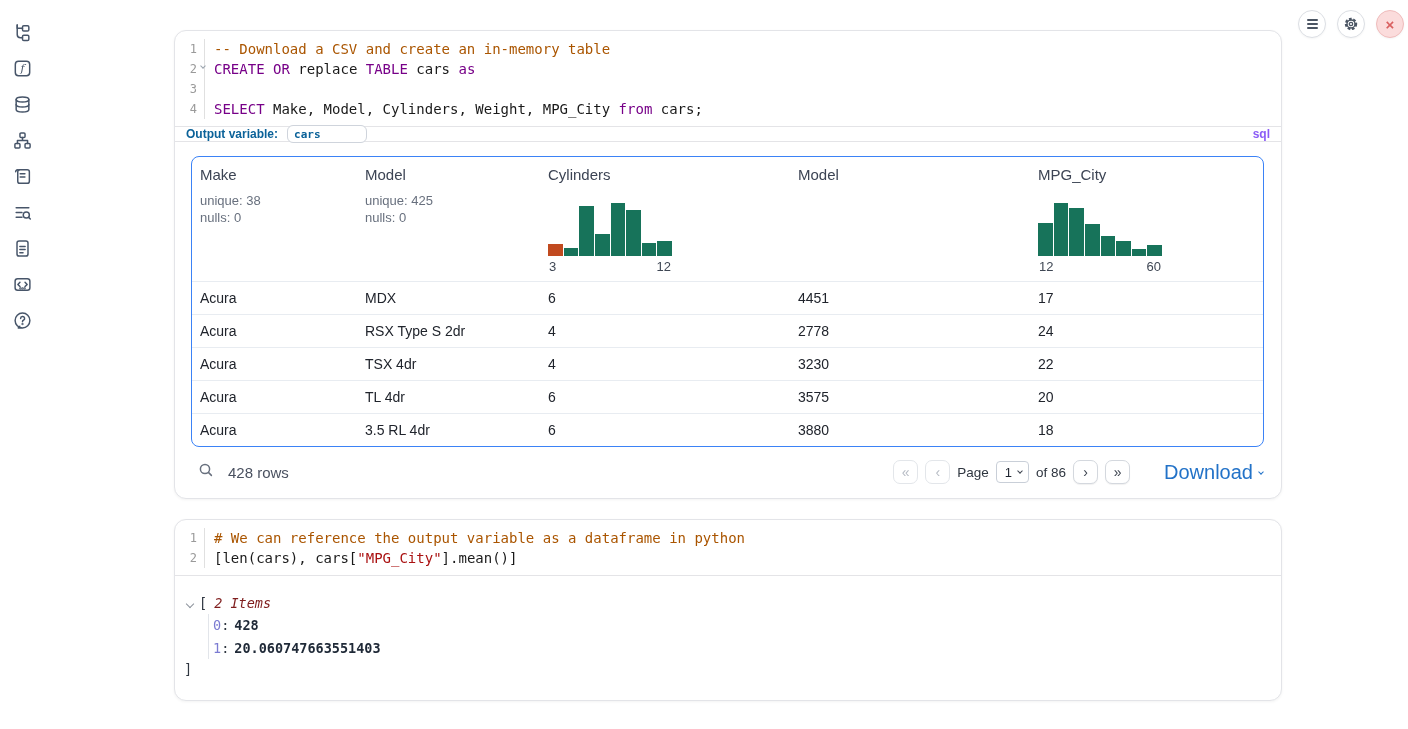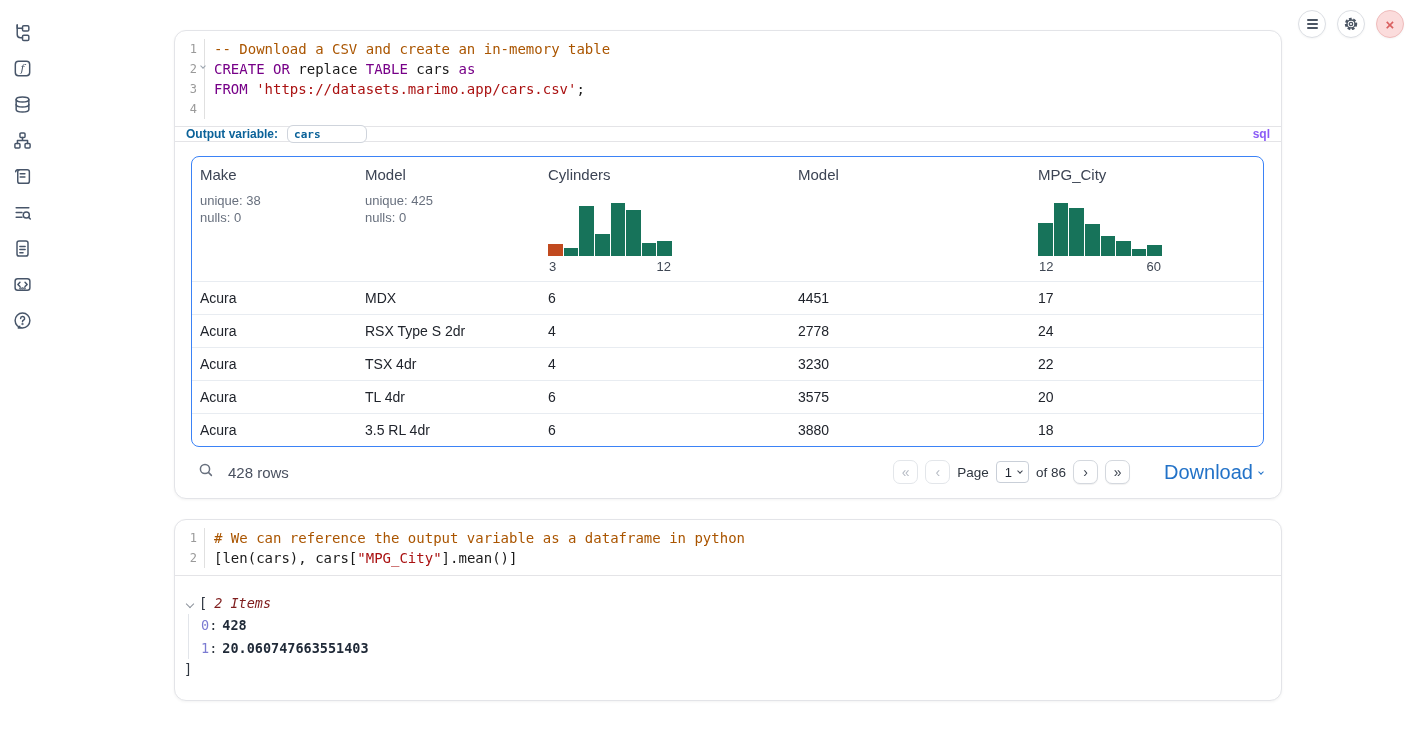--- a/index.html
+++ b/index.html
@@ -91,21 +91,21 @@
     color:#2272c8; font-size:20px; cursor:pointer; }
   .download-btn .chev { margin-top:-1px; }
 
   
   .tree-output { border-top:1px solid #e4e4e7; padding:17px 10px 21px 5px;
     font:13.5px "DejaVu Sans Mono", monospace; color:#333; }
   .tree-head { display:flex; align-items:center; line-height:21px; }
   .tree-expander { color:#8d939c; margin:0 6px 0 7px; cursor:pointer; }
   .tk-bracket { color:#2f3640; }
   .tk-items { color:#7f1d1d; font-style:italic; margin-left:7px; }
-  .tree-items { margin-left:8px; border-left:1px solid #e2e5ea; padding-left:12px; }
+  .tree-items { margin-left:28px; border-left:1px solid #e2e5ea; padding-left:4px; }
   .tree-item { line-height:22.5px; }
   .tk-idx { color:#7b7bd2; }
   .tk-colon { color:#2f3640; }
   .tk-val { color:#1f2937; font-weight:bold; margin-left:5px; }
   .tree-close { line-height:20px; padding-left:4px; }
 </style>
 </head>
 <body>
 
 <aside class="sidebar">
@@ -203,24 +203,24 @@
         <div class="code-line">
           <div class="gutter">1</div>
           <div class="code-text"><span class="tok-com">-- Download a CSV and create an in-memory table</span></div>
         </div>
         <div class="code-line">
           <div class="gutter">2<span class="chev sm fold-chev"></span></div>
           <div class="code-text"><span class="tok-kw">CREATE</span><span class="tok-pl"> </span><span class="tok-kw">OR</span><span class="tok-pl"> replace </span><span class="tok-kw">TABLE</span><span class="tok-pl"> cars </span><span class="tok-kw">as</span></div>
         </div>
         <div class="code-line">
           <div class="gutter">3</div>
-          <div class="code-text"><span class="tok-kw">FROM</span><span class="tok-pl"> </span><span class="tok-str">'https://datasets.marimo.app/cars.csv'</span><span class="tok-pl">;</span></div>
         </div>
         <div class="code-line">
           <div class="gutter">4</div>
+          <div class="code-text"><span class="tok-kw">SELECT</span><span class="tok-pl"> Make, Model, Cylinders, Weight, MPG_City </span><span class="tok-kw">from</span><span class="tok-pl"> cars;</span></div>
         </div>
       </div>
     <div class="outvar-row">
       <span class="outvar-label">Output variable:</span>
       <input class="outvar-input" value="cars" style="">
       <span class="lang-badge">sql</span>
     </div>
 
     <div class="output-area">
       <div class="dtable">

